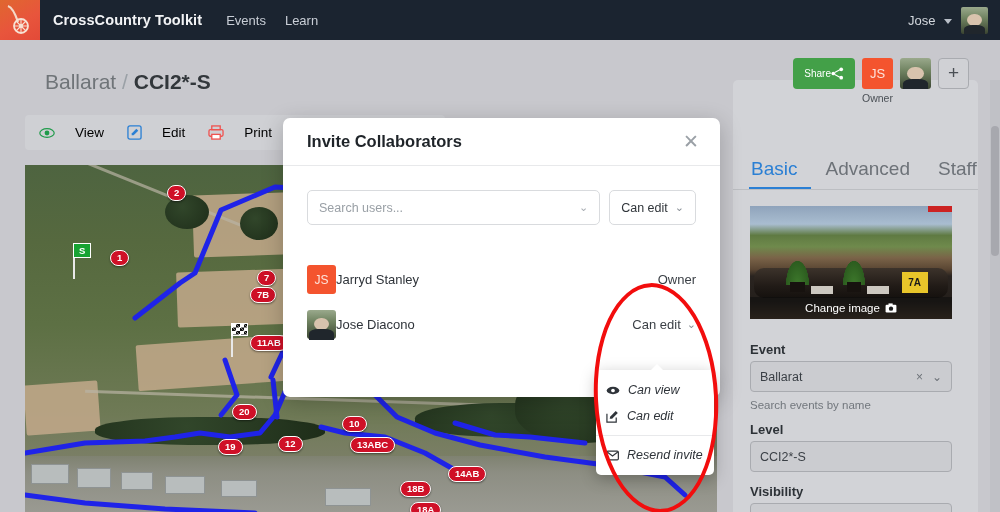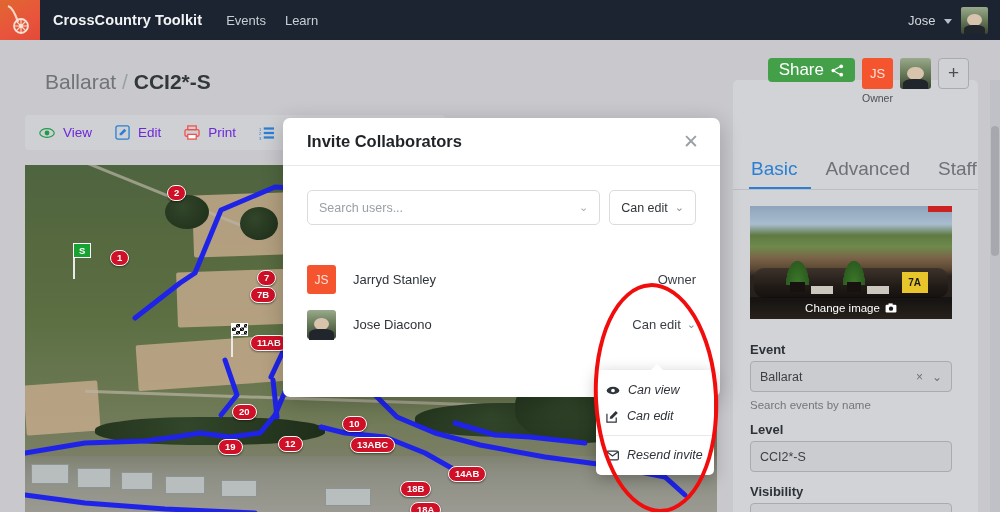--- a/index.html
+++ b/index.html
@@ -64,22 +64,22 @@
   .breadcrumb .crumb-strong { color: #32373b; font-weight: bold; }
   .breadcrumb .crumb-sep { color: #9aa0a6; }
 
   .toolbar {
     position: absolute; left: 25px; top: 75px; height: 35px;
     background: #cfd0d4; border-radius: 4px;
     display: flex; align-items: center; padding: 0 14px; gap: 23px;
     width: 420px; overflow: hidden;
   }
   .tool-btn {
-    display: flex; align-items: center; gap: 8px;
-    font-size: 13.5px; color: #6d28d9; white-space: nowrap; cursor: pointer;
+    display: flex; align-items: center; gap: 20px;
+    font-size: 13.5px; color: #000000; white-space: nowrap; cursor: pointer;
   }
 
   
   .map {
     position: absolute; left: 25px; top: 125px; width: 692px; height: 347px;
     overflow: hidden;
     background:
       radial-gradient(ellipse 160px 70px at 92% 34%, #24371f 0%, rgba(36,55,31,0) 72%),
       radial-gradient(ellipse 120px 60px at 66% 10%, #33461f 0%, rgba(51,70,31,0) 70%),
       linear-gradient(180deg,#4e6440 0%, #56693f 22%, #5d7044 46%, #6f7a56 72%, #7c7f68 86%, #8a8c7c 100%);
@@ -131,23 +131,23 @@
   .rpanel {
     position: absolute; left: 733px; top: 40px; width: 245px; height: 432px;
     background: #d2d3d7; border-radius: 5px 5px 0 0;
   }
   .rpanel-top {
     position: absolute; left: 733px; top: 0px; width: 245px; height: 58px;
     display: flex; align-items: flex-start; justify-content: flex-end;
     gap: 7px; padding-right: 9px; padding-top: 18px;
   }
   .share-btn {
-    background: #43a048; color: #fff; font-size: 17px;
-    border: none; border-radius: 4px; height: 24px; padding: 0 11px;
-    display: flex; align-items: center; gap: 7px; cursor: pointer;
+    background: #43a048; color: #fff; font-size: 10px;
+    border: none; border-radius: 4px; height: 31px; padding: 0 11px;
+    display: flex; align-items: center; cursor: pointer;
   }
   .owner-stack { display: flex; flex-direction: column; align-items: center; }
   .js-avatar {
     width: 31px; height: 31px; background: #f4542e; color: #fde4dc;
     font-size: 13px; display: flex; align-items: center; justify-content: center;
     border-radius: 3px; cursor: pointer;
   }
   .owner-cap { font-size: 10.5px; color: #4a4f55; margin-top: 3px; }
   .plus-btn {
     width: 31px; height: 31px; border: 1px solid #a9abb0; border-radius: 4px;
@@ -259,21 +259,21 @@
     position: relative;
   }
   .collab-av.photo::before {
     content:""; position:absolute; left:24%; top:26%; width:52%; height:44%;
     border-radius:50%; background:#d8c3ad;
   }
   .collab-av.photo::after {
     content:""; position:absolute; left:8%; top:66%; width:84%; height:38%;
     border-radius:40% 40% 0 0; background:#20262c;
   }
-  .collab-name { font-size: 13px; color: #2f343a; margin-left: 17px; }
+  .collab-name { font-size: 13px; color: #2f343a; }
   .collab-role {
     margin-left: auto; font-size: 13px; color: #3a3f45;
     display: flex; align-items: center; gap: 6px; white-space: nowrap;
   }
   .collab-role.clickable { cursor: pointer; }
 
   
   .perm-menu {
     position: absolute; left: 596px; top: 330px; width: 118px;
     background: #fff; border-radius: 5px; box-shadow: 0 4px 16px rgba(0,0,0,.26);

